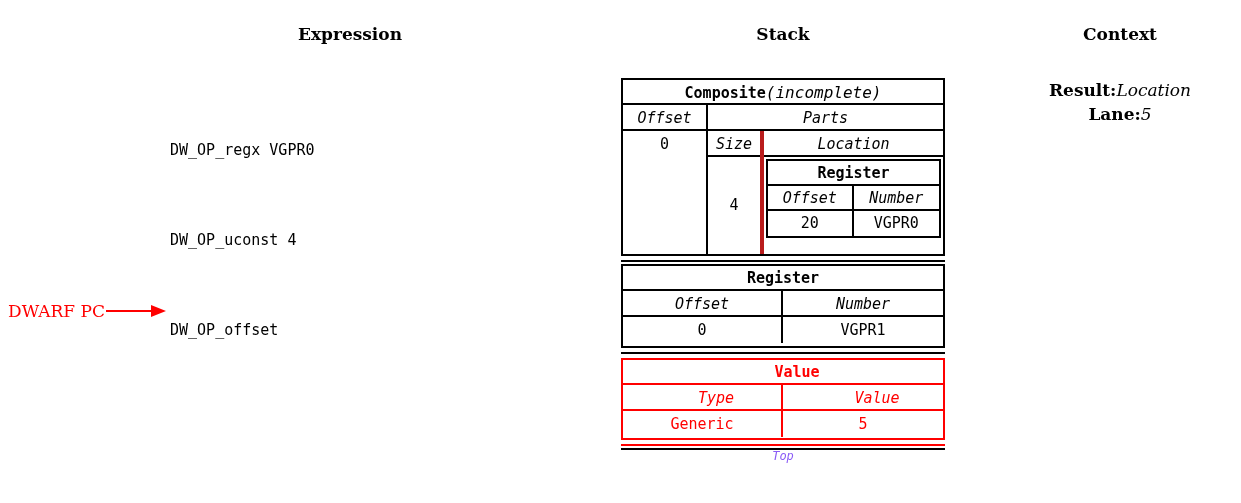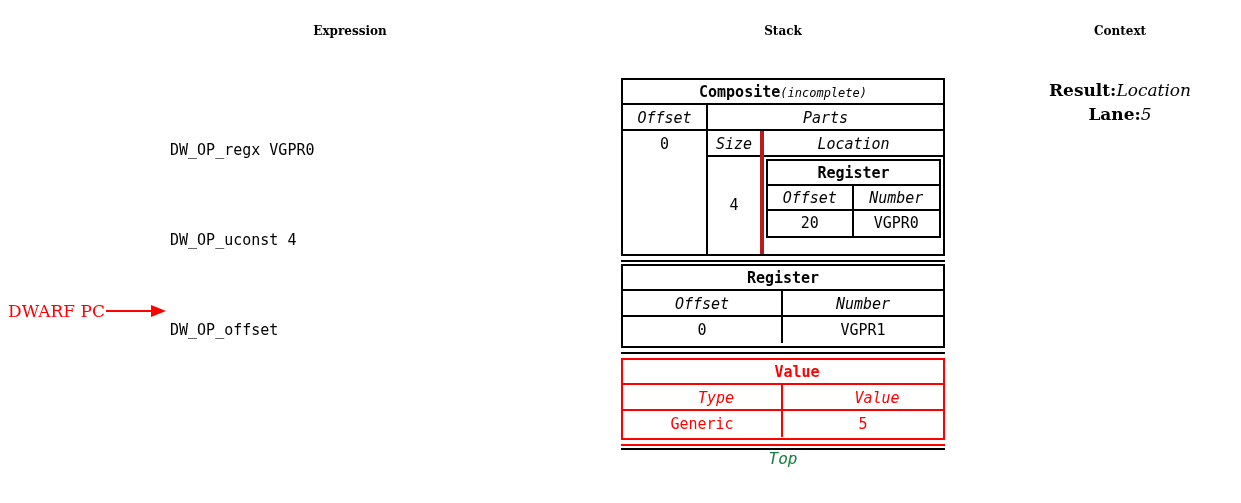--- a/index.html
+++ b/index.html
@@ -12,21 +12,21 @@
     height: 503px;
     position: relative;
     overflow: hidden;
     font-family: "DejaVu Serif", serif;
     color: #000000;
   }
   .col-header {
     position: absolute;
     font-family: "DejaVu Serif", serif;
     font-weight: bold;
-    font-size: 12px;
+    font-size: 17px;
     text-align: center;
     white-space: nowrap;
   }
   #header-expression { left: 250px; top: 24px; width: 200px; }
   #header-stack      { left: 683px; top: 24px; width: 200px; }
   #header-context    { left: 1020px; top: 24px; width: 200px; }
 
   
   #expression-list {
     position: absolute;
@@ -116,21 +116,21 @@
     height: 0;
     border-top: 2px solid #000000;
   }
 
   
   #composite-box { top: 78px; height: 178px; }
   #composite-title { height: 25px; border-bottom: 2px solid #000000; }
   #composite-title .sub {
     font-style: italic;
     font-weight: normal;
-    font-size: 12px;
+    font-size: 16px;
   }
   #composite-body { display: flex; height: 149px; }
   #composite-offset-col {
     width: 85px;
     box-sizing: border-box;
     border-right: 2px solid #000000;
   }
   #composite-parts-col { flex: 1; box-sizing: border-box; }
   #parts-size-col {
     width: 56px;
@@ -181,22 +181,22 @@
     border-top: 2px solid #000000;
   }
   #top-label {
     position: absolute;
     left: 621px;
     top: 449px;
     width: 324px;
     text-align: center;
     font-family: "DejaVu Sans Mono", monospace;
     font-style: italic;
-    font-size: 16px;
-    color: #15803d;
+    font-size: 12px;
+    color: #8b5cf6;
   }
 
   
   #context-list {
     position: absolute;
     left: 1000px;
     top: 78px;
     width: 240px;
     text-align: center;
     font-family: "DejaVu Serif", serif;

